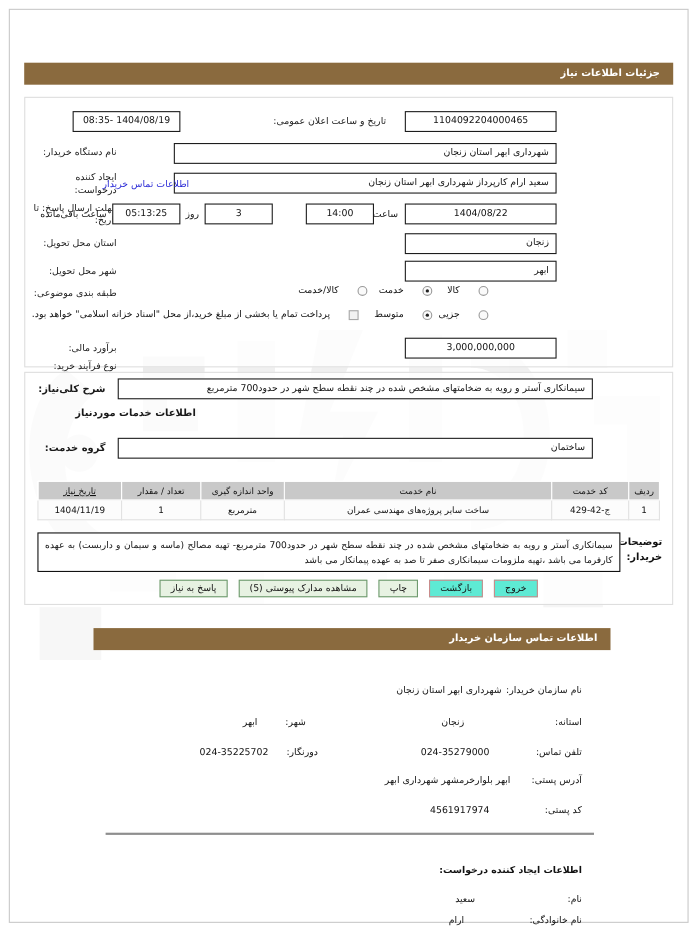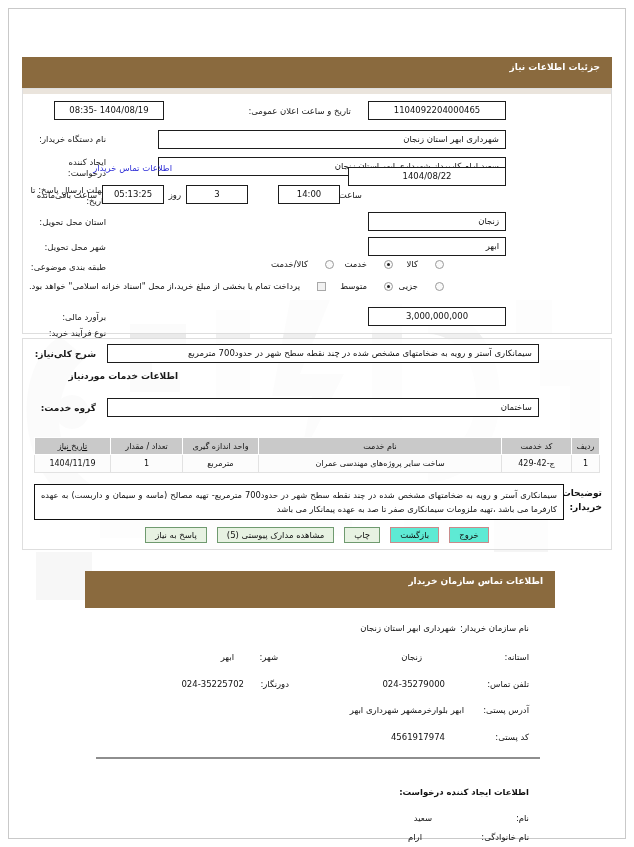--- a/index.html
+++ b/index.html
@@ -48,21 +48,21 @@
   
   .section-head {
     position: absolute;
     background: #8a6a3e;
     color: #ffffff;
     font-size: 9px;
     font-weight: bold;
     text-align: right;
     padding: 0 12px;
     line-height: 21px;
-    height: 37px;
+    height: 20px;
     white-space: nowrap;
   }
   #head-main { left: 22px; top: 57px; width: 590px; }
   #head-contact { left: 85px; top: 571px; width: 470px; }
 
   
   .panel {
     position: absolute;
     background: rgba(255,255,255,0.82);
     border: 1px solid #dedede;
@@ -294,33 +294,33 @@
   <div class="content">
 
     <div class="section-head" id="head-main">جزئیات اطلاعات نیاز</div>
 
     <div class="panel" id="panel-top"></div>
 
     <div class="lbl" style="right:528px; top:106px; width:80px;">شماره نیاز:</div>
     <div class="box" style="right:128px; top:101px; width:138px;">1104092204000465</div>
 
     <div class="lbl" style="right:283px; top:106px; width:120px; text-align:right;">تاریخ و ساعت اعلان عمومی:</div>
-    <div class="box" style="right:470px; top:101px; width:110px;">1404/08/19 -08:35</div>
+    <div class="box" style="right:470px; top:101px; width:98px;">1404/08/19 -08:35</div>
 
     <div class="lbl" style="right:528px; top:134px; width:80px;">نام دستگاه خریدار:</div>
     <div class="box rightpad" style="right:128px; top:130px; width:348px;">شهرداری ابهر استان زنجان</div>
 
     <div class="lbl" style="right:528px; top:157px; width:80px;">ایجاد کننده
 درخواست:</div>
     <div class="box rightpad" style="right:128px; top:157px; width:348px;">سعید ارام کارپرداز شهرداری ابهر استان زنجان</div>
     <a class="link" style="right:462px; top:162px;">اطلاعات تماس خریدار</a>
 
     <div class="lbl" style="right:528px; top:185px; width:82px;">مهلت ارسال پاسخ: تا
 تاریخ:</div>
-    <div class="box" style="right:128px; top:167px; width:158px;">1404/08/22</div>
+    <div class="box" style="right:128px; top:185px; width:138px;">1404/08/22</div>
     <div class="plaintext" style="right:272px; top:189px;">ساعت</div>
     <div class="box" style="right:294px; top:185px; width:62px;">14:00</div>
     <div class="box" style="right:386px; top:185px; width:62px;">3</div>
     <div class="plaintext" style="right:453px; top:189px;">روز</div>
     <div class="box" style="right:470px; top:185px; width:62px;">05:13:25</div>
     <div class="plaintext" style="right:537px; top:189px;">ساعت باقی‌مانده</div>
 
     <div class="lbl" style="right:528px; top:217px; width:82px;">استان محل تحویل:</div>
     <div class="box rightpad" style="right:128px; top:212px; width:138px;">زنجان</div>
 

